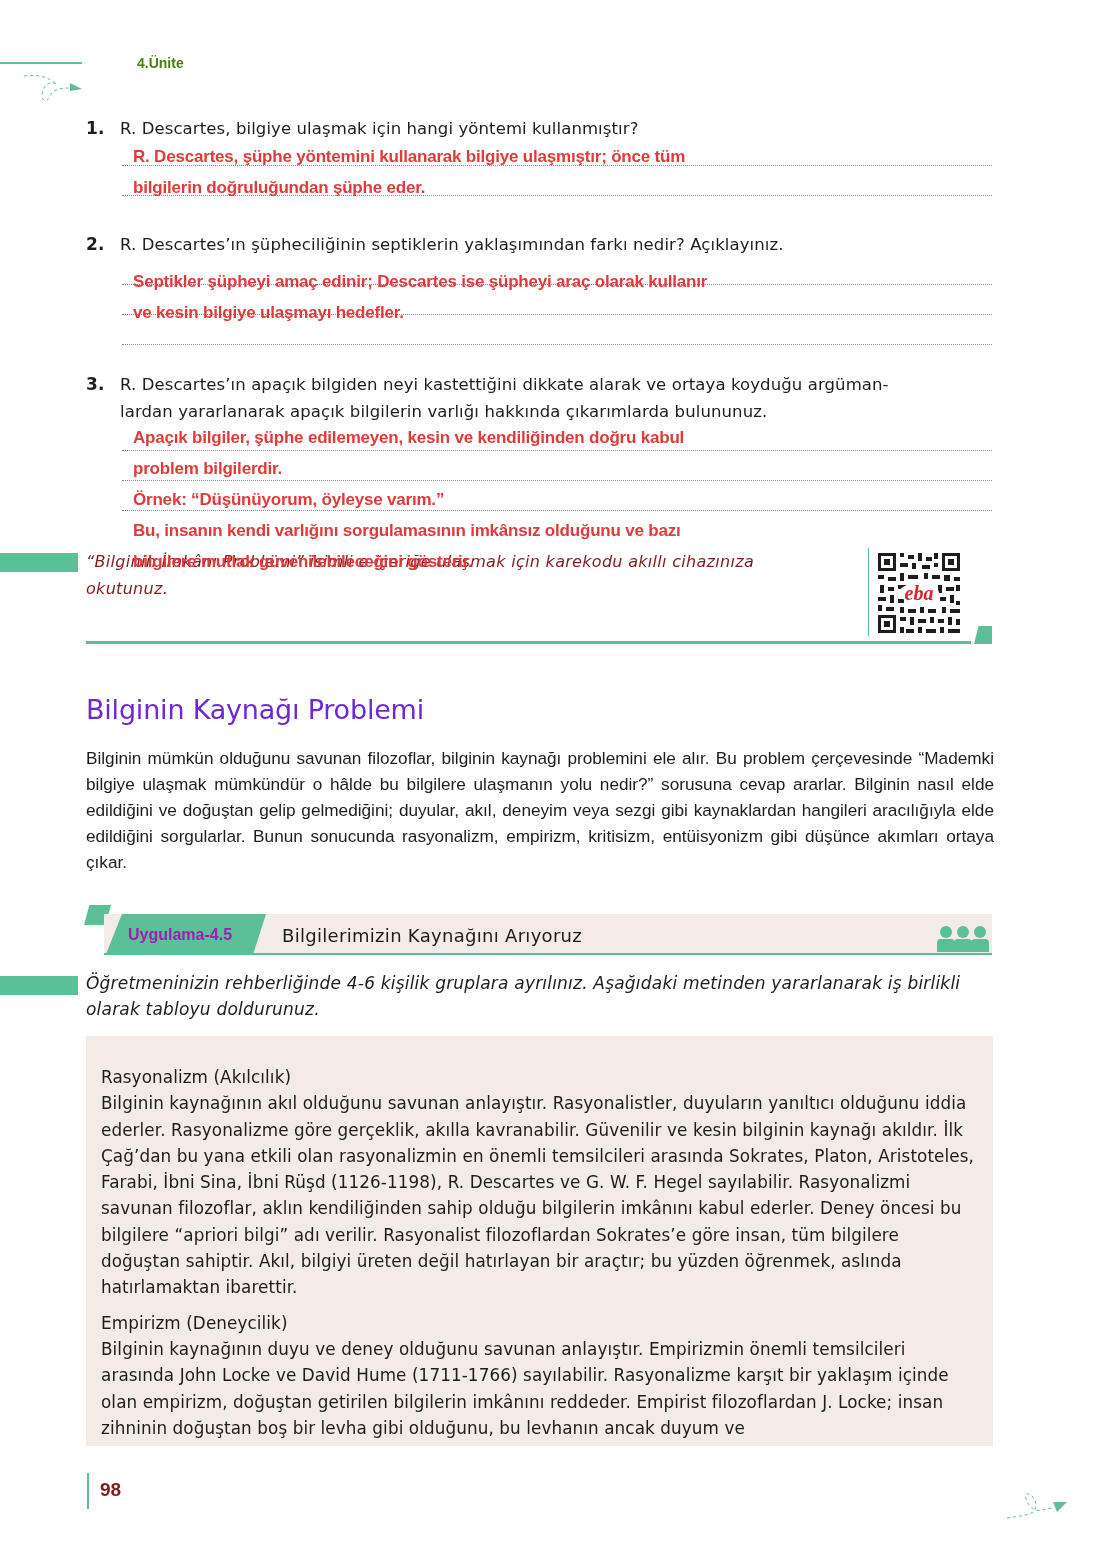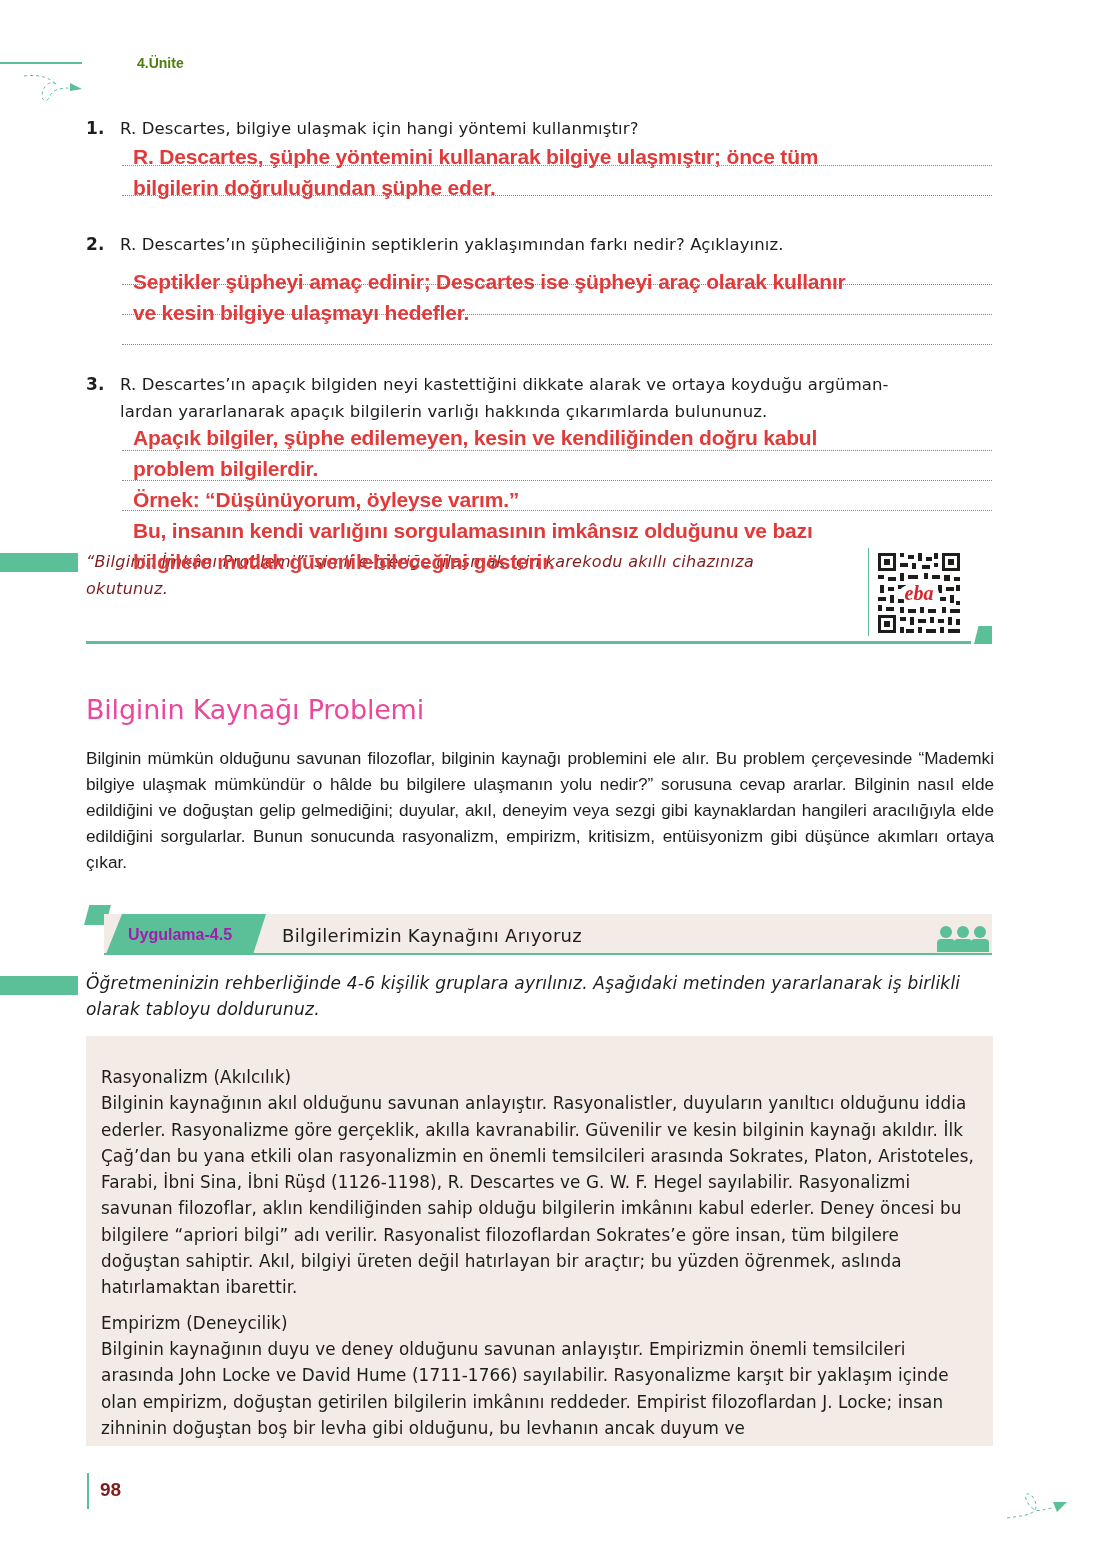--- a/index.html
+++ b/index.html
@@ -12,33 +12,33 @@
   .unit-label { left: 90px; top: 55px; font-family: "Liberation Sans", sans-serif; font-weight: bold;
                 font-size: 14px; color: #4d7c0f; margin-left: 47px; }
   .deco-plane { left: 20px; top: 72px; width: 70px; height: 40px; }
 
   
   .q { left: 86px; width: 910px; font-size: 16.5px; line-height: 27px; letter-spacing: 0.1px; }
   .q .num { position: absolute; left: 0; top: 0; font-weight: bold; font-size: 17px; }
   .q .qtext { margin-left: 34px; }
   .dotline { position: absolute; left: 122px; width: 870px; height: 0; border-top: 1px dotted #8a8a8a; }
   .answer { position: absolute; left: 133px; font-family: "Liberation Sans", sans-serif; font-weight: bold;
-            font-size: 21px; color: #e03a3a; line-height: 31px; letter-spacing: -0.2px; white-space: nowrap; }
+            font-size: 17px; color: #e03a3a; line-height: 31px; letter-spacing: -0.2px; white-space: nowrap; }
 
   
   .green-bar-left { left: 0; width: 78px; height: 19px; background: #5bbf98; }
   .qr-caption { left: 86px; top: 548px; width: 770px; font-style: italic; font-size: 16px; line-height: 27px; color: #7f1d1d; letter-spacing: 0.3px; }
   .qr-divider { left: 868px; top: 548px; width: 1px; height: 88px; background: #5bbf98; }
   .qr-box { left: 876px; top: 551px; width: 86px; height: 84px; }
   .qr-bottom-line { left: 86px; top: 641px; width: 885px; height: 3px; background: #5bbf98; }
   .qr-corner { left: 974px; top: 626px; width: 18px; height: 18px; background: #5bbf98;
                clip-path: polygon(25% 0, 100% 0, 100% 100%, 0 100%); }
 
   
-  .section-title { left: 86px; top: 694px; font-size: 27px; font-weight: normal; color: #ec4899; letter-spacing: -0.2px; }
+  .section-title { left: 86px; top: 694px; font-size: 27px; font-weight: normal; color: #6d28d9; letter-spacing: -0.2px; }
   .section-body { left: 86px; top: 745px; width: 908px; font-family: "Liberation Sans", sans-serif; font-size: 17.2px;
                   line-height: 26px; text-align: justify; color: #1d1d1b; }
 
   
   .app-tab-deco { left: 84px; top: 905px; width: 27px; height: 20px; background: #5bbf98;
                   clip-path: polygon(20% 0, 100% 0, 80% 100%, 0 100%); }
   .app-banner { left: 104px; top: 914px; width: 888px; height: 40px; background: #f2ebe6; }
   .app-tag { left: 106px; top: 914px; width: 160px; height: 40px; background: #5bbf98;
              clip-path: polygon(10% 0, 100% 0, 92% 100%, 0 100%); }
   .app-tag-text { left: 128px; top: 926px; font-family: "Liberation Sans", sans-serif; font-weight: bold; font-size: 16px; color: #a21caf; }

